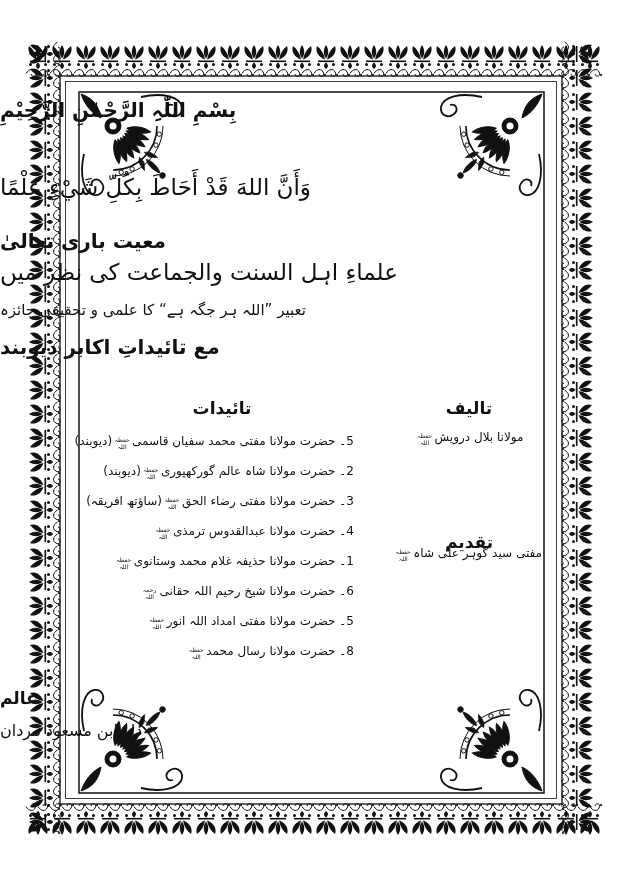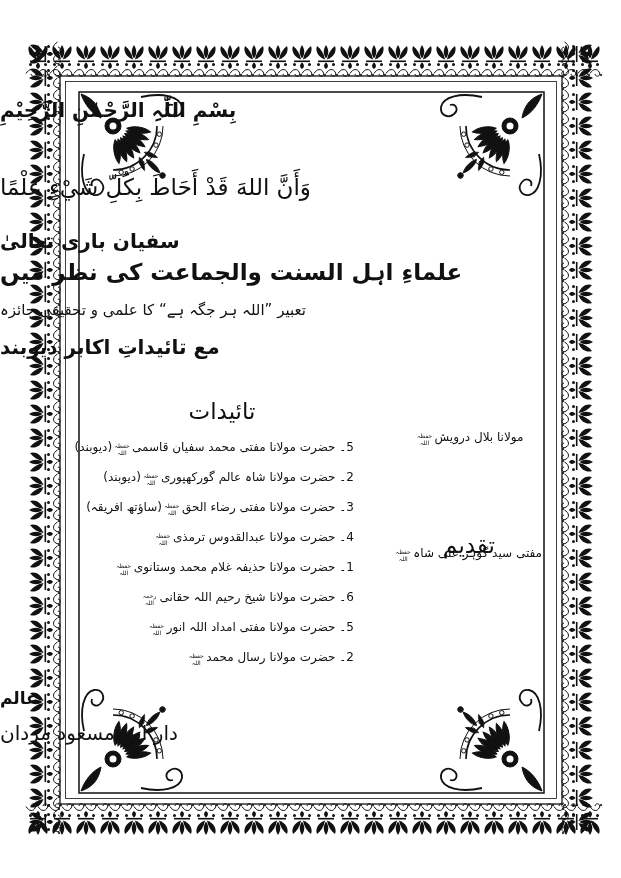--- a/index.html
+++ b/index.html
@@ -6,34 +6,34 @@
   .page{
     position:relative;width:621px;height:878px;margin:0 auto;
     background:#ffffff;color:#111;overflow:hidden;
     font-family:"DejaVu Sans",sans-serif;direction:rtl;
   }
   .page svg{position:absolute;top:0;left:0;}
   .abs{position:absolute;left:0;right:0;text-align:left;}
   #bismillah{top:98px;font-size:20px;font-weight:bold;letter-spacing:1px;}
   #verse{top:150px;font-size:23px;margin-top:24px;}
   #t1{top:229px;font-size:20px;font-weight:bold;}
-  #t2{top:259px;font-size:23px;font-weight:bold;}
+  #t2{top:259px;font-size:23px;font-weight:normal;}
   #t3{top:301px;font-size:15px;}
   #t4{top:335px;font-size:20px;font-weight:bold;}
   .col-left{position:absolute;left:90px;width:264px;top:398px;}
-  .col-heading{text-align:center;font-size:23px;font-weight:normal;}
+  .col-heading{text-align:center;font-size:17px;font-weight:bold;}
   .list{margin-top:8px;}
   .item{height:30px;line-height:30px;font-size:12px;text-align:right;white-space:nowrap;}
   .rblock{position:absolute;left:396px;width:146px;text-align:center;}
   #auth-h{top:398px;}
   #auth-n{top:430px;font-size:12px;white-space:nowrap;}
   #fore-h{top:532px;}
   #fore-n{top:546px;font-size:12px;white-space:nowrap;}
   #pub-h{top:688px;font-size:17px;font-weight:bold;}
-  #pub-n{top:721px;font-size:20px;}
+  #pub-n{top:721px;font-size:16px;}
   .hifz{
     display:inline-block;width:16px;font-size:6px;line-height:1.15;
     vertical-align:-4px;text-align:center;margin:0 2px;white-space:normal;
   }
 </style>
 </head>
 <body>
 
 <div class="page">
 
@@ -216,39 +216,40 @@
         <use href="#btile" transform="translate(596,42) rotate(90) translate(696,0)"></use>
         <use href="#btile" transform="translate(596,42) rotate(90) translate(720,0)"></use>
         <use href="#btile" transform="translate(596,42) rotate(90) translate(744,0)"></use>
         <use href="#btile" transform="translate(596,42) rotate(90) translate(768,0)"></use>
       </g>
   </svg>
 
   <div class="abs" id="bismillah">بِسْمِ اللّٰہِ الرَّحْمٰنِ الرَّحِیْمِ</div>
   <div class="abs" id="verse">وَأَنَّ اللهَ قَدْ أَحَاطَ بِكُلِّ شَيْءٍ عِلْمًا</div>
 
-  <div class="abs" id="t1">سفیان باری تعالیٰ</div>
+  <div class="abs" id="t1">معیت باری تعالیٰ</div>
   <div class="abs" id="t2">علماءِ اہل السنت والجماعت کی نظر میں</div>
   <div class="abs" id="t3">تعبیر ”اللہ ہر جگہ ہے“ کا علمی و تحقیقی جائزہ</div>
   <div class="abs" id="t4">مع تائیداتِ اکابر دیوبند</div>
 
   <div class="col-left">
     <div class="col-heading">تائیدات</div>
     <div class="list">
       <div class="item"><span>5۔ حضرت مولانا مفتی محمد سفیان قاسمی</span><span class="hifz">حفظہ اللہ</span><span>(دیوبند)</span></div>
       <div class="item"><span>2۔ حضرت مولانا شاہ عالم گورکھپوری</span><span class="hifz">حفظہ اللہ</span><span>(دیوبند)</span></div>
       <div class="item"><span>3۔ حضرت مولانا مفتی رضاء الحق</span><span class="hifz">حفظہ اللہ</span><span>(ساؤتھ افریقہ)</span></div>
       <div class="item"><span>4۔ حضرت مولانا عبدالقدوس ترمذی</span><span class="hifz">حفظہ اللہ</span><span></span></div>
       <div class="item"><span>1۔ حضرت مولانا حذیفہ غلام محمد وستانوی</span><span class="hifz">حفظہ اللہ</span><span></span></div>
       <div class="item"><span>6۔ حضرت مولانا شیخ رحیم اللہ حقانی</span><span class="hifz">رحمہ اللہ</span><span></span></div>
       <div class="item"><span>5۔ حضرت مولانا مفتی امداد اللہ انور</span><span class="hifz">حفظہ اللہ</span><span></span></div>
-      <div class="item"><span>2۔ حضرت مولانا رسال محمد</span><span class="hifz">حفظہ اللہ</span><span></span></div>
+      <div class="item"><span>8۔ حضرت مولانا رسال محمد</span><span class="hifz">حفظہ اللہ</span><span></span></div>
     </div>
   </div>
 
+  <div class="rblock col-heading" id="auth-h">تالیف</div>
   <div class="rblock" id="auth-n"><span>مولانا بلال درویش</span><span class="hifz">حفظہ اللہ</span></div>
   <div class="rblock col-heading" id="fore-h">تقدیم</div>
   <div class="rblock" id="fore-n"><span>مفتی سید گوہر علی شاہ</span><span class="hifz">حفظہ اللہ</span></div>
 
   <div class="abs" id="pub-h">عالم</div>
   <div class="abs" id="pub-n">دار ابن مسعود مردان</div>
 
 </div>
 
 </body></html>

